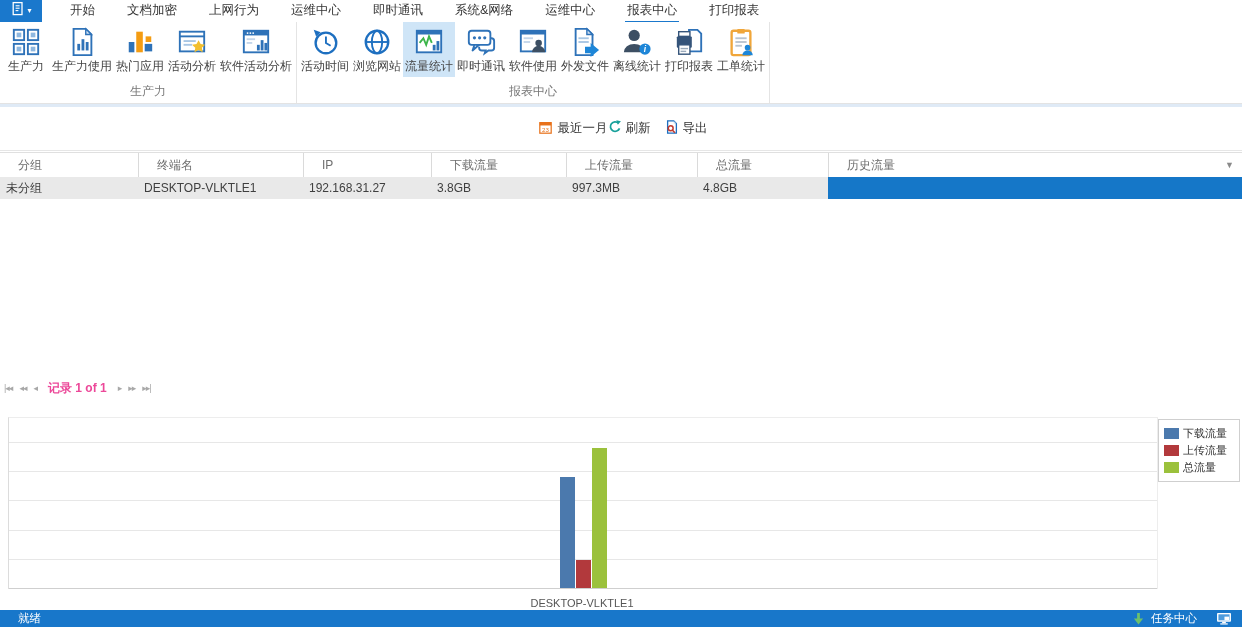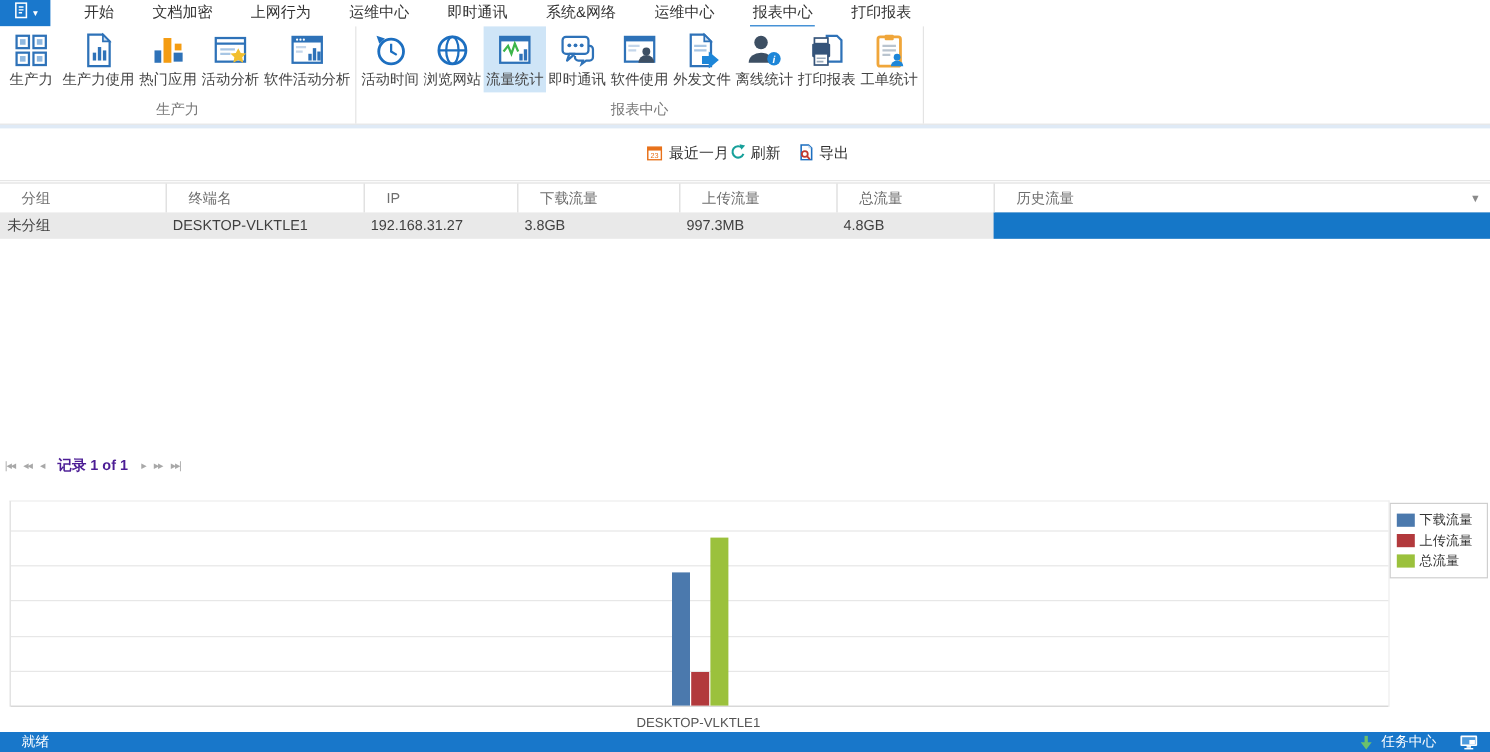--- a/index.html
+++ b/index.html
@@ -37,21 +37,21 @@
   .th{box-sizing:border-box;display:flex;align-items:center;font-size:12px;color:#6e6e6e;padding-left:18px;border-left:1px solid #dadada;position:relative;cursor:pointer;}
   .th:first-child{border-left:none;}
   .th .dd{position:absolute;right:8px;color:#8a8a8a;font-size:9px;}
   .trow{display:flex;height:22px;background:#e9e9e9;text-align:right;}
   .td{box-sizing:border-box;display:flex;align-items:center;font-size:12px;color:#3f3f3f;padding-left:6px;}
   .td.hist{padding:0;}
   .histbar{height:100%;background:#1577c8;}
   
   .pager{position:absolute;left:0;top:379px;width:1242px;height:18px;display:flex;align-items:center;gap:7px;padding-left:4px;box-sizing:border-box;}
   .pgbtn{color:#a8a8a8;font-size:9px;letter-spacing:-1px;cursor:pointer;line-height:1;}
-  .pgtext{font-size:12px;color:#4c1d95;font-weight:bold;margin:0 4px;}
+  .pgtext{font-size:12px;color:#ec4899;font-weight:bold;margin:0 4px;}
   
   .chart{position:absolute;left:0;top:408px;width:1242px;height:202px;background:#fff;}
   .plot{position:absolute;left:8px;top:9px;width:1148px;height:171px;border-top:1px solid #ededed;border-left:1px solid #dcdcdc;border-right:1px solid #ededed;box-sizing:content-box;}
   .gline{position:absolute;left:0;width:100%;height:1px;background:#e7e7e7;}
   .baseline{position:absolute;left:0;bottom:0;width:100%;height:1px;background:#cfcfcf;}
   .bar{position:absolute;bottom:1px;width:15px;}
   .xlab{position:absolute;top:189px;font-size:11px;color:#555;text-align:center;width:240px;}
   .legend{position:absolute;right:2px;top:11px;width:82px;border:1px solid #cfcfcf;background:#fff;padding:4px 5px;box-sizing:border-box;}
   .lrow{display:flex;align-items:center;gap:4px;margin:2px 0;}
   .lsw{width:15px;height:11px;flex:none;}

